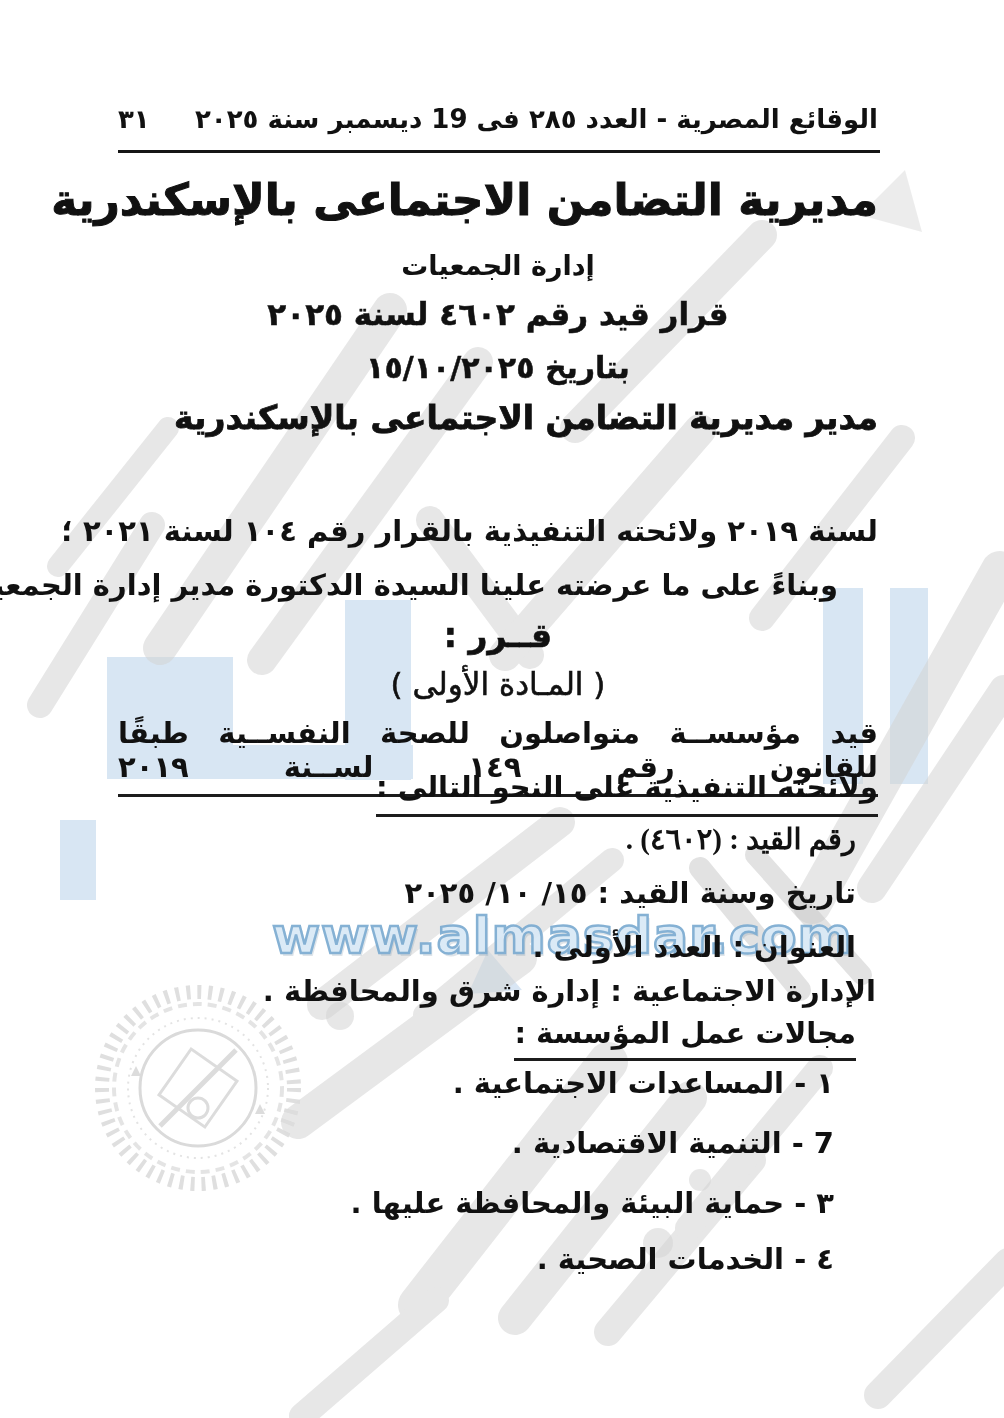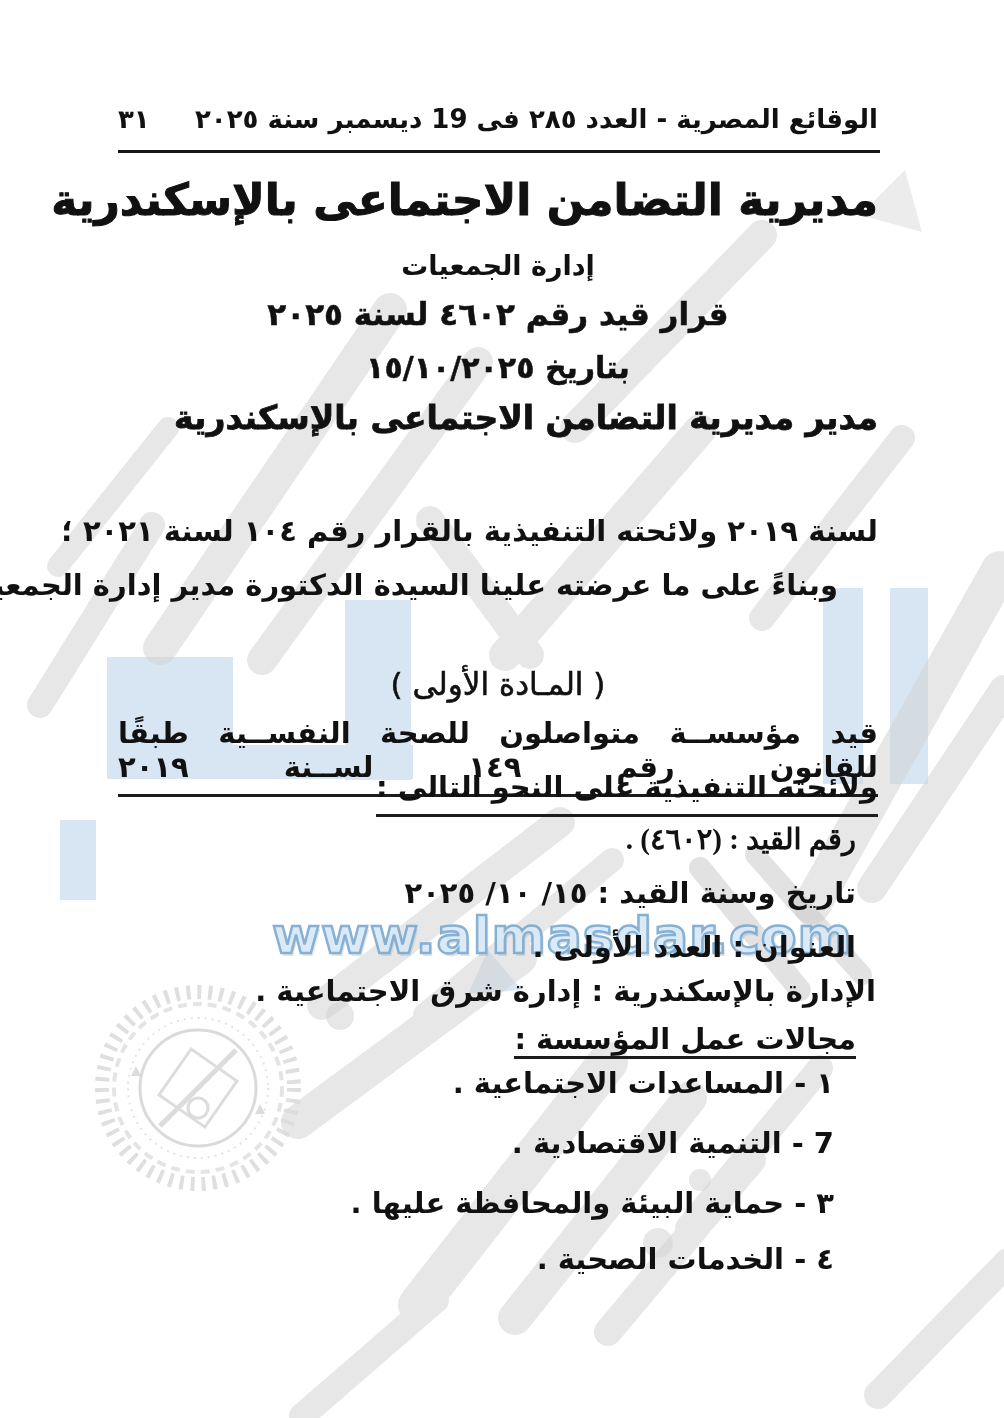--- a/index.html
+++ b/index.html
@@ -51,21 +51,21 @@
   .article-h{top:666px;font-size:31px;font-weight:normal;-webkit-text-stroke:.6px #111;}
   .artl1{top:716px;right:126px;left:118px;text-align:justify;text-align-last:justify;white-space:normal;
          border-bottom:3px solid #1c1c1c;padding-bottom:10px;}
   .artl2{top:770px;right:126px;}
   .artl2 .u{display:inline-block;border-bottom:3px solid #1c1c1c;padding-bottom:10px;}
   .d1{top:822px;right:148px;font-family:Liberation Serif, serif;}
   .d2{top:876px;right:148px;}
   .d3{top:930px;right:148px;}
   .d4{top:974px;right:128px;}
   .fields-h{top:1016px;right:148px;}
-  .fields-h .u{display:inline-block;border-bottom:3px solid #1c1c1c;padding-bottom:0;margin-top:6px;}
+  .fields-h .u{display:inline-block;border-bottom:3px solid #1c1c1c;padding-bottom:8px;}
   .i1{top:1066px;right:170px;}
   .i2{top:1126px;right:170px;}
   .i3{top:1186px;right:170px;}
   .i4{top:1242px;right:170px;}
 </style>
 </head>
 <body>
 
 <div class="page">
 
@@ -142,33 +142,34 @@
 
     <div class="abs t-center decree">قرار قيد رقم ٤٦٠٢ لسنة ٢٠٢٥</div>
 
     <div class="abs t-center ddate">بتاريخ ١٥/١٠/٢٠٢٥</div>
 
     <div class="abs issuer">مدير مديرية التضامن الاجتماعى بالإسكندرية</div>
 
     <div class="abs body-line p1l2">لسنة ٢٠١٩ ولائحته التنفيذية بالقرار رقم ١٠٤ لسنة ٢٠٢١ ؛</div>
     <div class="abs body-line p2">وبناءً على ما عرضته علينا السيدة الدكتورة مدير إدارة الجمعيات ؛</div>
 
+    <div class="abs t-center qarrar">قــرر :</div>
 
     <div class="abs t-center article-h">( المـادة الأولى )</div>
 
     <div class="abs body-line artl1">قيد مؤسســة متواصلون للصحة النفســية طبقًا للقانون رقم ١٤٩ لســنة ٢٠١٩</div>
 
     <div class="abs body-line artl2">
       <span class="u">ولائحته التنفيذية على النحو التالى :</span>
     </div>
 
     <div class="abs body-line d1">رقم القيد : (٤٦٠٢) .</div>
     <div class="abs body-line d2">تاريخ وسنة القيد : ١٥/ ١٠/ ٢٠٢٥</div>
     <div class="abs body-line d3">العنوان : العدد الأولى .</div>
-    <div class="abs body-line d4">الإدارة بالإسكندرية : إدارة شرق الاجتماعية .</div>
+    <div class="abs body-line d4">الإدارة الاجتماعية : إدارة شرق والمحافظة .</div>
 
     <div class="abs body-line fields-h">
       <span class="u">مجالات عمل المؤسسة :</span>
     </div>
 
     <div class="abs body-line i1">١ - المساعدات الاجتماعية .</div>
     <div class="abs body-line i2">7 - التنمية الاقتصادية .</div>
     <div class="abs body-line i3">٣ - حماية البيئة والمحافظة عليها .</div>
     <div class="abs body-line i4">٤ - الخدمات الصحية .</div>
 

